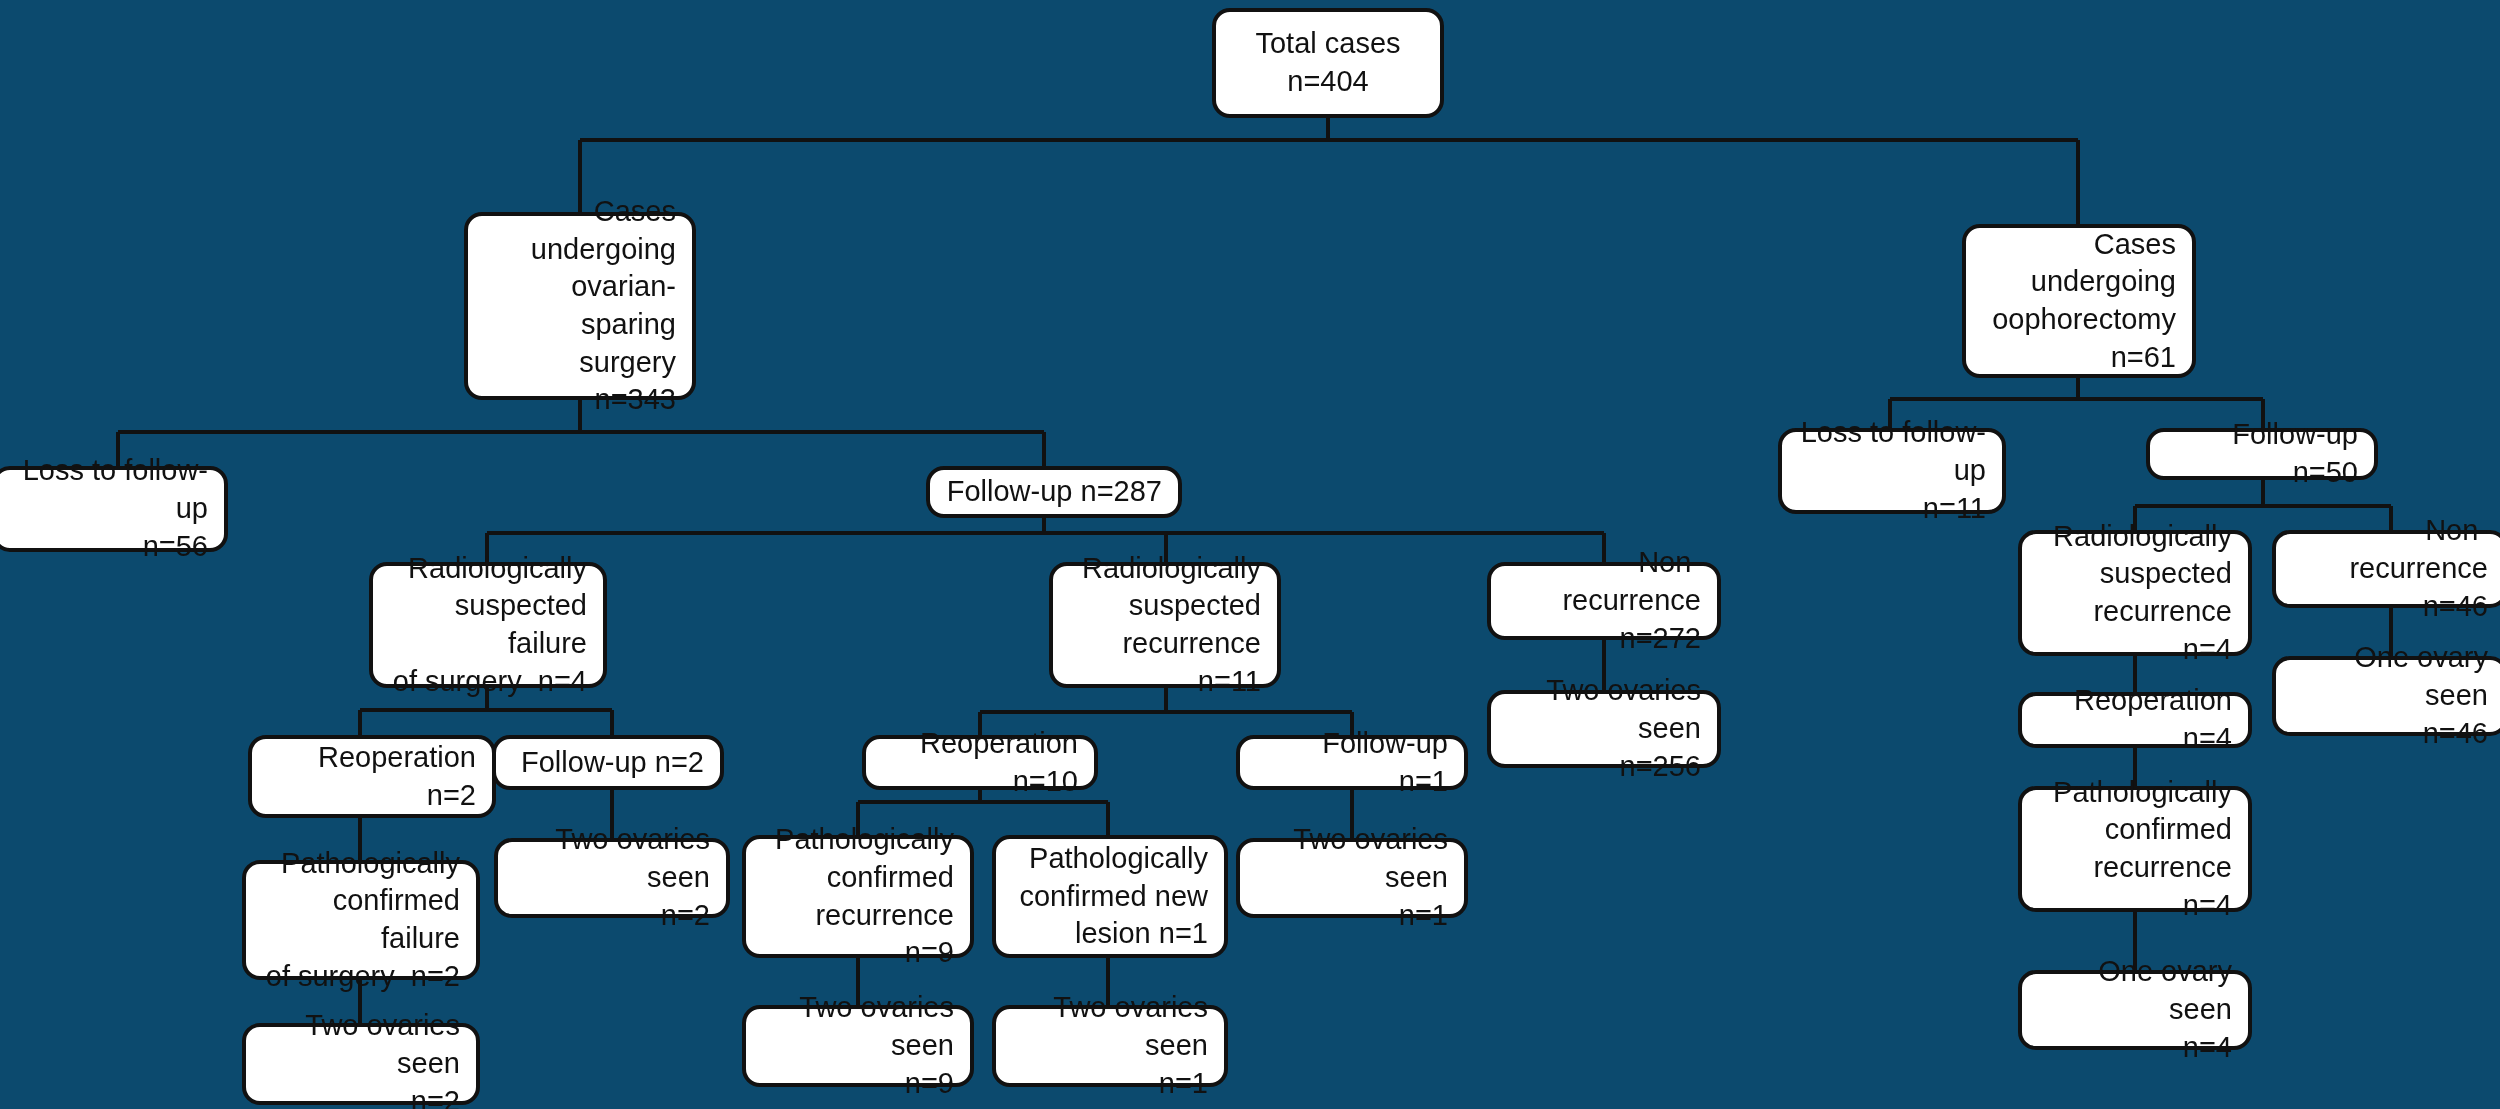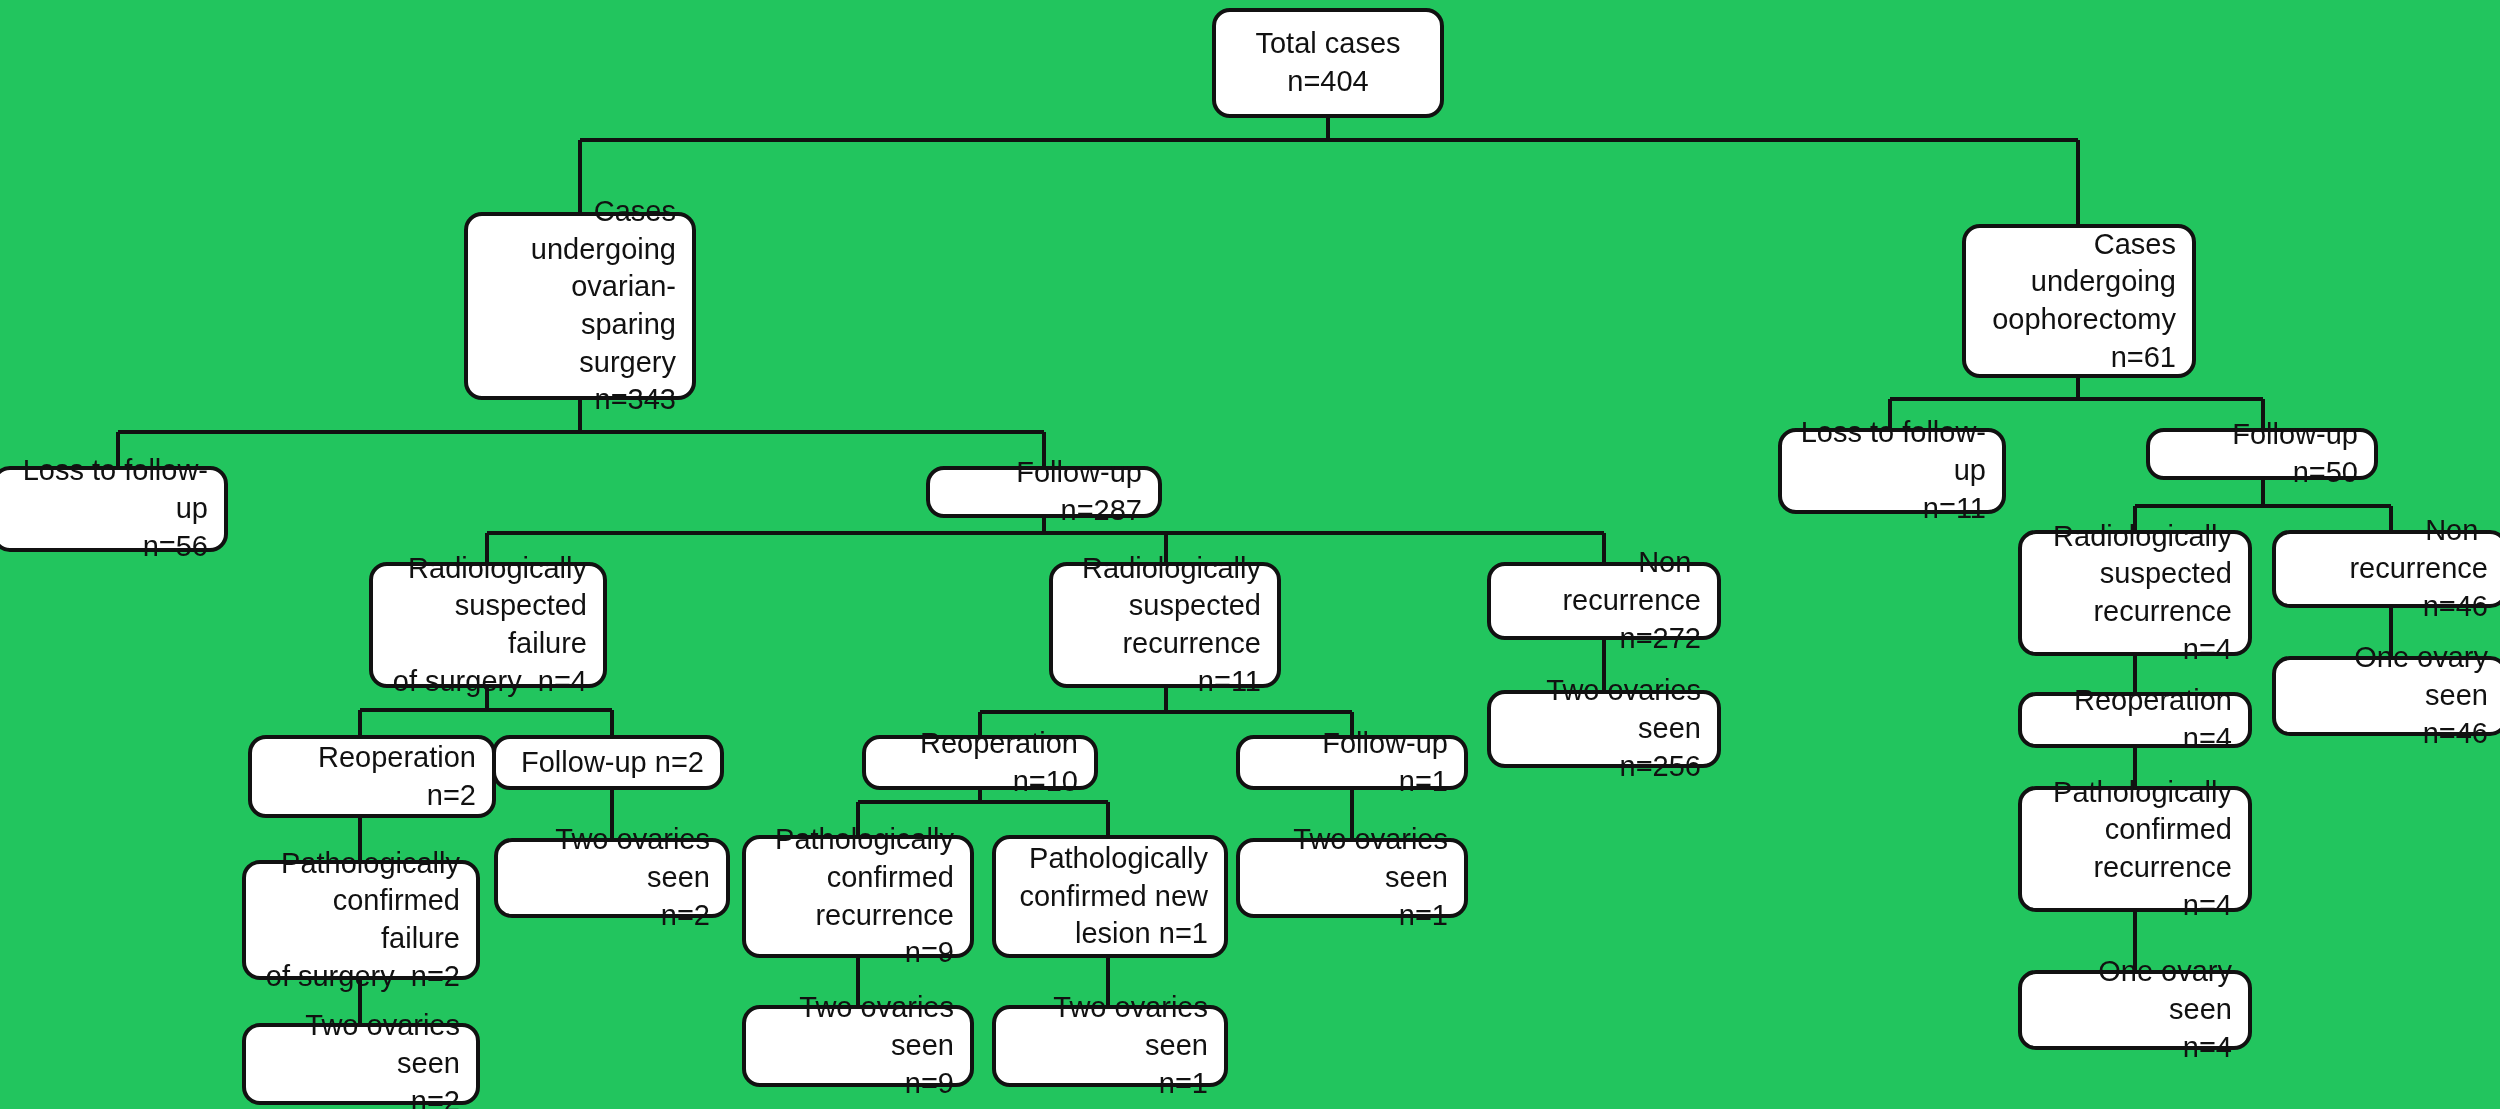--- a/index.html
+++ b/index.html
@@ -5,21 +5,21 @@
 <style>
   html, body {
     margin: 0;
     padding: 0;
     background: #ffffff;
   }
   #canvas {
     position: relative;
     width: 2500px;
     height: 1109px;
-    background: #22c55e;
+    background: #0c4a6e;
     overflow: hidden;
     font-family: "Liberation Sans", sans-serif;
   }
   #connectors {
     position: absolute;
     left: 0;
     top: 0;
     width: 2500px;
     height: 1109px;
     pointer-events: none;
@@ -136,21 +136,21 @@
 undergoing
 oophorectomy
 n=61</span>
   </div>
 
   <div class="node" style="left:-8px; top:466px; width:236px; height:86px;">
     <span class="txt">Loss to follow-up
  n=56</span>
   </div>
 
-  <div class="node" style="left:926px; top:466px; width:236px; height:52px;">
+  <div class="node" style="left:926px; top:466px; width:256px; height:52px;">
     <span class="txt">Follow-up n=287</span>
   </div>
 
   <div class="node" style="left:1778px; top:428px; width:228px; height:86px;">
     <span class="txt">Loss to follow-up
 n=11</span>
   </div>
 
   <div class="node" style="left:2146px; top:428px; width:232px; height:52px;">
     <span class="txt">Follow-up n=50</span>

